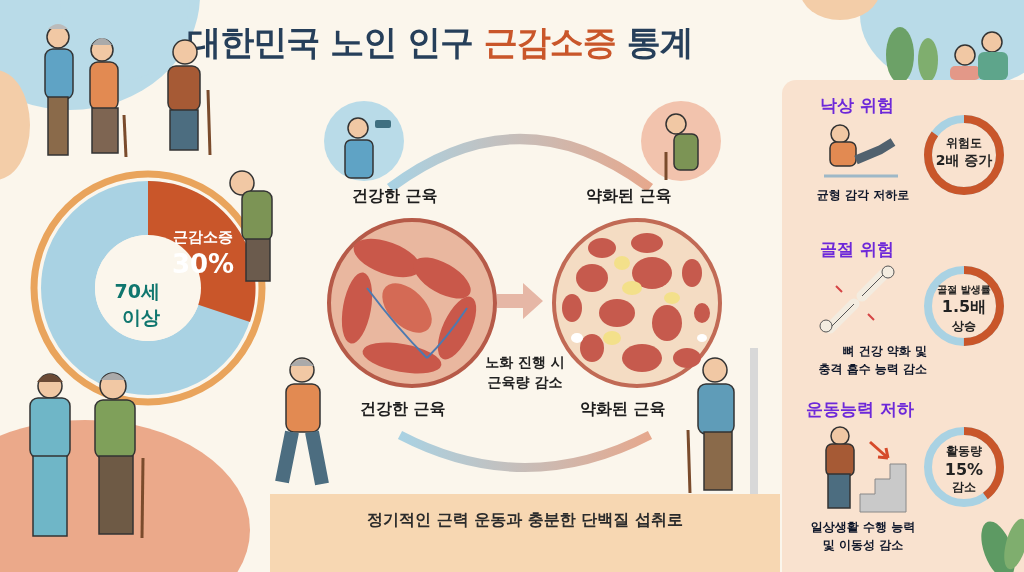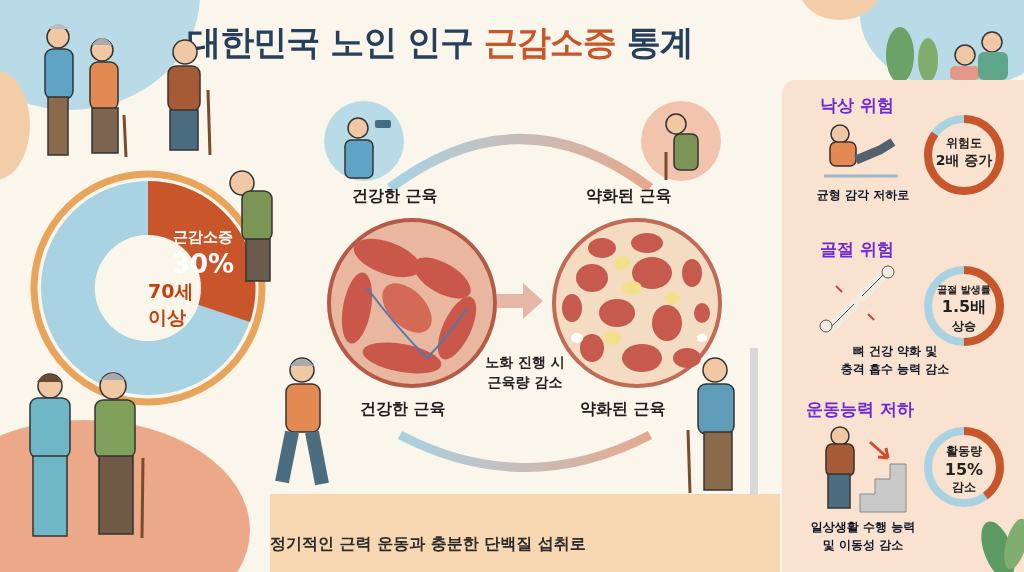--- a/index.html
+++ b/index.html
@@ -18,40 +18,40 @@
     position: absolute; left: 0; width: 880px; top: 20px;
     text-align: center; font-size: 34px; font-weight: bold;
     color: #263f5a; letter-spacing: -1px;
   }
   .title .accent { color: #c9562a; }
 
   
   .donut-wrap { position: absolute; left: 28px; top: 168px; width: 240px; height: 240px; }
   .donut-text-center {
     position: absolute; left: 72px; top: 110px; width: 60px;
-    text-align: left; font-weight: bold; font-size: 19px; line-height: 26px; color: #c2410c; margin-left: 48px;
+    text-align: right; font-weight: bold; font-size: 19px; line-height: 26px; color: #0f766e;
   }
   .donut-slice-text {
     position: absolute; left: 120px; top: 60px; width: 110px; text-align: center; color: #fff; font-weight: bold;
   }
   .donut-slice-text .lbl { font-size: 15px; }
   .donut-slice-text .val { font-size: 26px; margin-top: 2px; }
 
   
   .muscle-title { position: absolute; font-size: 16px; font-weight: bold; color: #1d1d1d; }
   .mid-note { position: absolute; left: 470px; top: 352px; width: 110px; text-align: center; font-size: 14px; line-height: 20px; font-weight: bold; color: #222; }
 
   
   .banner {
     position: absolute; left: 270px; top: 494px; width: 510px; height: 78px;
     background: #f7d7b2;
   }
   .banner-text {
     position: absolute; left: 270px; top: 508px; width: 510px;
-    font-size: 16px; font-weight: bold; line-height: 24px; color: #2b2b2b; margin-top: 24px;
+    text-align: center; font-size: 16px; font-weight: bold; line-height: 24px; color: #2b2b2b;
   }
 
   
   .right-panel {
     position: absolute; left: 782px; top: 80px; width: 242px; height: 492px;
     background: #f9e2cf; border-radius: 14px 0 0 0;
   }
   .rp-head { position: absolute; font-size: 17px; font-weight: bold; color: #6d28d9; }
   .rp-desc { position: absolute; font-size: 12px; line-height: 18px; text-align: center; color: #0f172a; width: 140px; font-weight: bold; }
   .ring { position: absolute; width: 84px; height: 84px; }
@@ -249,21 +249,21 @@
 </div>
 
 <div class="rp-head" style="left:820px; top:238px;">골절 위험</div>
 <svg class="abs" style="left:818px; top:264px;" width="80" height="74">
   <path d="M12 64 L36 40 M44 32 L66 10" stroke="#f3ece0" stroke-width="11" stroke-linecap="round"></path>
   <path d="M12 64 L36 40 M44 32 L66 10" stroke="#555" stroke-width="1" fill="none"></path>
   <circle cx="8" cy="62" r="6" fill="#f3ece0" stroke="#555"></circle>
   <circle cx="70" cy="8" r="6" fill="#f3ece0" stroke="#555"></circle>
   <path d="M24 28 l-6 -6 M50 50 l6 6" stroke="#d64545" stroke-width="2"></path>
 </svg>
-<div class="rp-desc" style="left:825px; top:342px;">
+<div class="rp-desc" style="left:787px; top:342px;text-align:right;">
   <div>뼈 건강 약화 및</div>
   <div>충격 흡수 능력 감소</div>
 </div>
 <svg class="ring" style="left:922px; top:264px;" viewBox="0 0 84 84">
   <circle cx="42" cy="42" r="36" fill="none" stroke="#a9d2e3" stroke-width="8"></circle>
   <circle cx="42" cy="42" r="36" fill="none" stroke="#c9562a" stroke-width="8" stroke-dasharray="113 226" transform="rotate(-90 42 42)"></circle>
 </svg>
 <div class="ring-text" style="left:922px; top:283px;">
   <div style="font-size:10px;">골절 발생률</div>
   <div style="font-size:16px;">1.5배</div>

